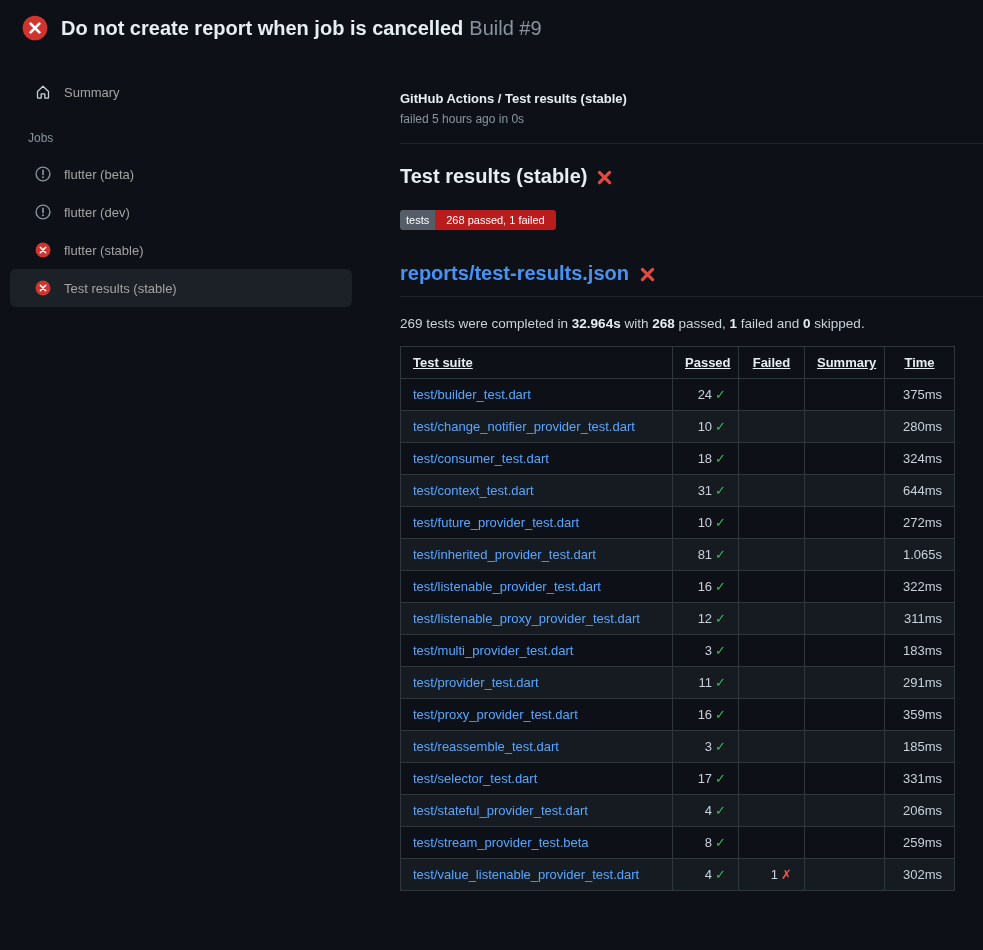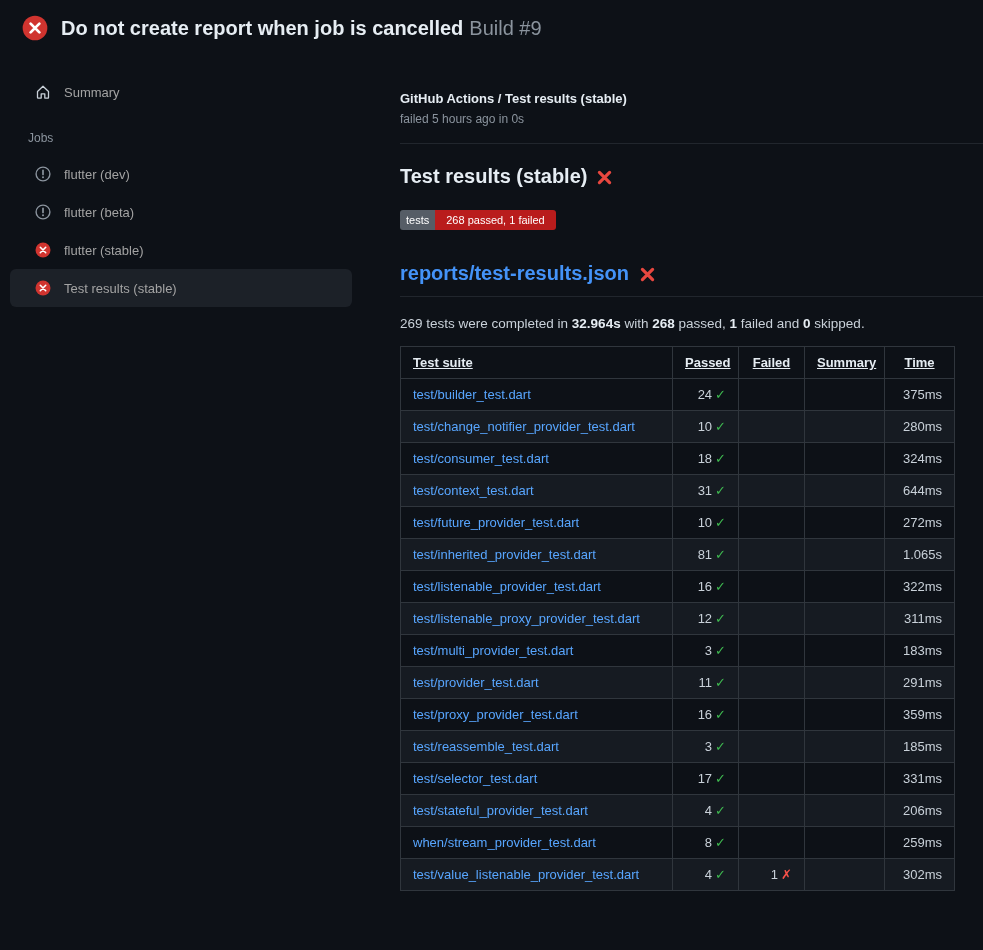--- a/index.html
+++ b/index.html
@@ -98,31 +98,31 @@
     <div class="jobs-label">Jobs</div>
     <nav id="job-list">
         <div class="side-item job">
           <span class="icon">
             <svg width="16" height="16" viewBox="0 0 16 16">
               <circle cx="8" cy="8" r="6.9" fill="none" stroke="#8b949e" stroke-width="1.4"></circle>
               <path d="M8 4.4v4.1" stroke="#8b949e" stroke-width="1.7" stroke-linecap="round"></path>
               <circle cx="8" cy="11.2" r="1" fill="#8b949e"></circle>
             </svg>
           </span>
-          <span class="lbl">flutter (dev)</span>
+          <span class="lbl">flutter (beta)</span>
         </div>
         <div class="side-item job">
           <span class="icon">
             <svg width="16" height="16" viewBox="0 0 16 16">
               <circle cx="8" cy="8" r="6.9" fill="none" stroke="#8b949e" stroke-width="1.4"></circle>
               <path d="M8 4.4v4.1" stroke="#8b949e" stroke-width="1.7" stroke-linecap="round"></path>
               <circle cx="8" cy="11.2" r="1" fill="#8b949e"></circle>
             </svg>
           </span>
-          <span class="lbl">flutter (beta)</span>
+          <span class="lbl">flutter (dev)</span>
         </div>
         <div class="side-item job">
           <span class="icon">
             <svg width="16" height="16" viewBox="0 0 16 16">
               <circle cx="8" cy="8" r="7.5" fill="#d0342f"></circle>
               <path d="M5.3 5.3l5.4 5.4M10.7 5.3l-5.4 5.4" stroke="#fff" stroke-width="1.6" stroke-linecap="round"></path>
             </svg>
           </span>
           <span class="lbl">flutter (stable)</span>
         </div>
@@ -278,21 +278,21 @@
             <td class="time">331ms</td>
           </tr>
           <tr>
             <td class="suite"><a href="#">test/stateful_provider_test.dart</a></td>
             <td class="num">4<span class="check">✓</span></td>
             <td class="num"></td>
             <td class="num"></td>
             <td class="time">206ms</td>
           </tr>
           <tr>
-            <td class="suite"><a href="#">when/stream_provider_test.dart</a></td>
+            <td class="suite"><a href="#">test/stream_provider_test.beta</a></td>
             <td class="num">8<span class="check">✓</span></td>
             <td class="num"></td>
             <td class="num"></td>
             <td class="time">259ms</td>
           </tr>
           <tr>
             <td class="suite"><a href="#">test/value_listenable_provider_test.dart</a></td>
             <td class="num">4<span class="check">✓</span></td>
             <td class="num">1<span class="cross">✗</span></td>
             <td class="num"></td>

